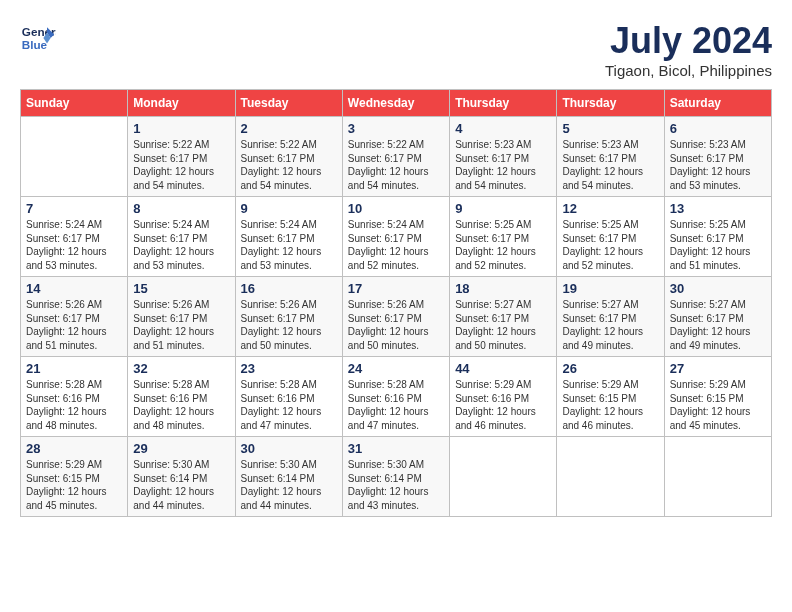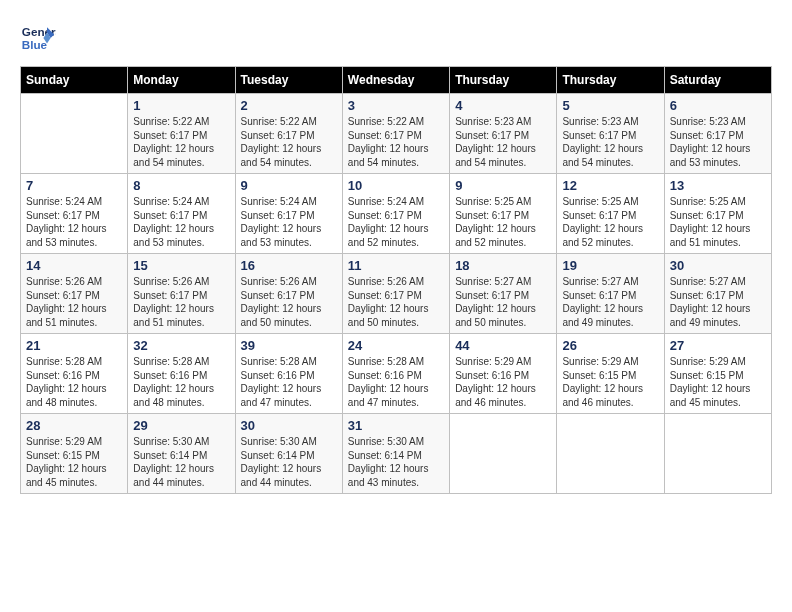--- a/index.html
+++ b/index.html
@@ -36,21 +36,21 @@
     .location-title {
       font-size: 15px;
       color: #333;
     }
     table {
       width: 100%;
       border-collapse: collapse;
       font-size: 10.5px;
     }
     thead tr th {
-      background-color: #000000;
+      background-color: #ef4444;
       color: #fff;
       text-align: left;
       padding: 6px 5px;
       font-size: 12px;
       font-weight: bold;
       border: 1px solid #c0c0c0;
     }
     tbody tr td {
       border: 1px solid #c0c0c0;
       vertical-align: top;
@@ -85,20 +85,24 @@
 
 <div class="header-area">
   <div class="logo">
     <svg class="logo-icon" viewBox="0 0 40 40" xmlns="http://www.w3.org/2000/svg">
       <text x="2" y="18" font-size="13" font-weight="bold" fill="#1a2e5a" font-family="Arial">General</text>
       <text x="2" y="32" font-size="13" font-weight="bold" fill="#3a6bbf" font-family="Arial">Blue</text>
       <polygon points="30,8 38,16 34,20 30,14" fill="#3a6bbf"></polygon>
       <polygon points="30,14 34,20 30,26 26,20" fill="#5a8fd0"></polygon>
     </svg>
   </div>
+  <div class="title-area">
+    <div class="month-title">July 2024</div>
+    <div class="location-title">Tigaon, Bicol, Philippines</div>
+  </div>
 </div>
 
 <table>
   <thead>
     <tr>
     <th>Sunday</th>
         <th>Monday</th>
         <th>Tuesday</th>
         <th>Wednesday</th>
         <th>Thursday</th>
@@ -171,21 +175,21 @@
         </td>
         <td>
           <span class="day-num">15</span>
           <div class="day-info">Sunrise: 5:26 AM<br>Sunset: 6:17 PM<br>Daylight: 12 hours and 51 minutes.</div>
         </td>
         <td>
           <span class="day-num">16</span>
           <div class="day-info">Sunrise: 5:26 AM<br>Sunset: 6:17 PM<br>Daylight: 12 hours and 50 minutes.</div>
         </td>
         <td>
-          <span class="day-num">11</span>
+          <span class="day-num">17</span>
           <div class="day-info">Sunrise: 5:26 AM<br>Sunset: 6:17 PM<br>Daylight: 12 hours and 50 minutes.</div>
         </td>
         <td>
           <span class="day-num">18</span>
           <div class="day-info">Sunrise: 5:27 AM<br>Sunset: 6:17 PM<br>Daylight: 12 hours and 50 minutes.</div>
         </td>
         <td>
           <span class="day-num">19</span>
           <div class="day-info">Sunrise: 5:27 AM<br>Sunset: 6:17 PM<br>Daylight: 12 hours and 49 minutes.</div>
         </td>
@@ -197,21 +201,21 @@
       <tr>
         <td>
           <span class="day-num">21</span>
           <div class="day-info">Sunrise: 5:28 AM<br>Sunset: 6:16 PM<br>Daylight: 12 hours and 48 minutes.</div>
         </td>
         <td>
           <span class="day-num">32</span>
           <div class="day-info">Sunrise: 5:28 AM<br>Sunset: 6:16 PM<br>Daylight: 12 hours and 48 minutes.</div>
         </td>
         <td>
-          <span class="day-num">39</span>
+          <span class="day-num">23</span>
           <div class="day-info">Sunrise: 5:28 AM<br>Sunset: 6:16 PM<br>Daylight: 12 hours and 47 minutes.</div>
         </td>
         <td>
           <span class="day-num">24</span>
           <div class="day-info">Sunrise: 5:28 AM<br>Sunset: 6:16 PM<br>Daylight: 12 hours and 47 minutes.</div>
         </td>
         <td>
           <span class="day-num">44</span>
           <div class="day-info">Sunrise: 5:29 AM<br>Sunset: 6:16 PM<br>Daylight: 12 hours and 46 minutes.</div>
         </td>

